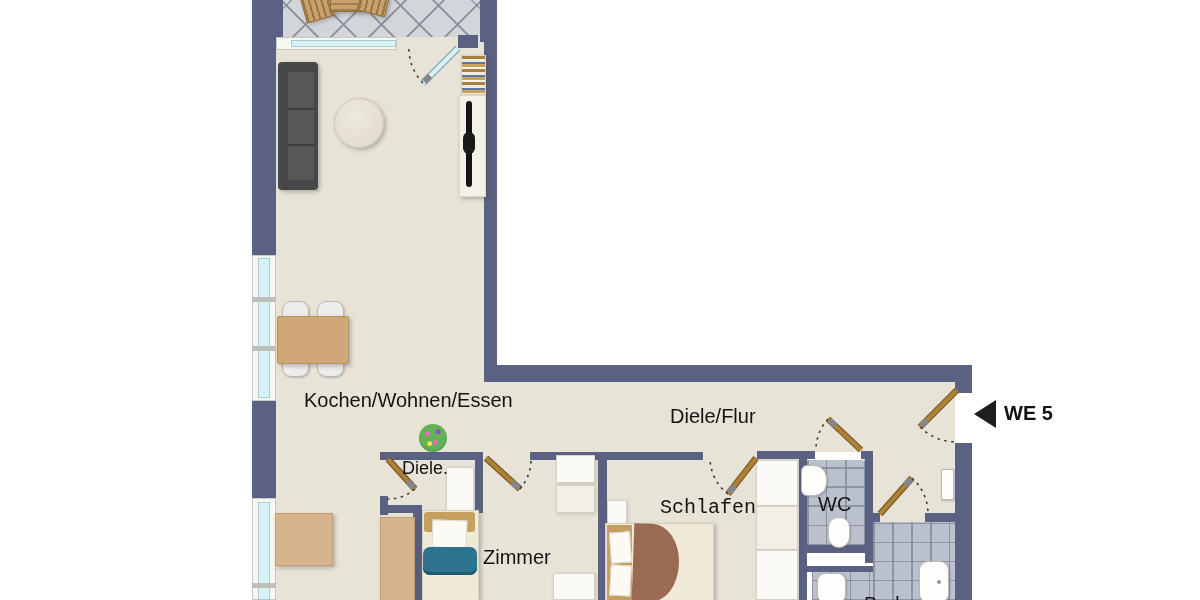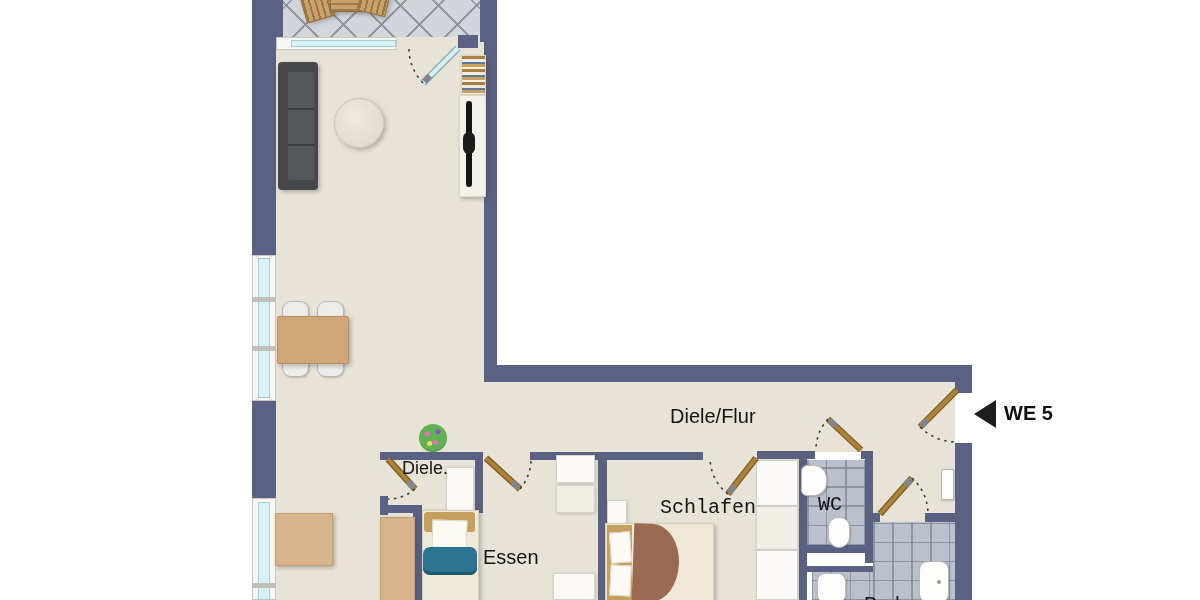--- a/index.html
+++ b/index.html
@@ -188,23 +188,24 @@
     </g>
 
     <g>
       <line x1="957" y1="390" x2="920" y2="427" stroke="#7a5c26" stroke-width="6.5"></line>
       <line x1="957" y1="390" x2="920" y2="427" stroke="#b08038" stroke-width="4"></line>
       <line x1="921.4" y1="425.6" x2="927.1" y2="419.9" stroke="#83868d" stroke-width="6"></line>
       <path d="M920,427 A52,52 0 0 0 957,442" fill="none" stroke="#3c3c3c" stroke-width="1.6" stroke-dasharray="2.5 4.5"></path>
     </g>
   </svg>
 
+  <div class="label" style="left:304px;top:389px;">Kochen/Wohnen/Essen</div>
   <div class="label" style="left:670px;top:405px;">Diele/Flur</div>
   <div class="label-sm" style="left:402px;top:458px;">Diele.</div>
   <div class="label" style="left:660px;top:496px;font-family:Liberation Mono, monospace;">Schlafen</div>
-  <div class="label" style="left:818px;top:493px;font-family:Liberation Mono, monospace;">WC</div>
-  <div class="label" style="left:483px;top:546px;">Essen</div>
+  <div class="label" style="left:818px;top:493px;">WC</div>
+  <div class="label" style="left:483px;top:546px;">Zimmer</div>
   <div class="label" style="left:864px;top:593px;">Bad</div>
 
   <div id="we5-arrow" style="left:974px;top:400px;"></div>
   <div id="we5-text" style="left:1004px;top:402px;">WE 5</div>
 
 </div>
 
 </body></html>

